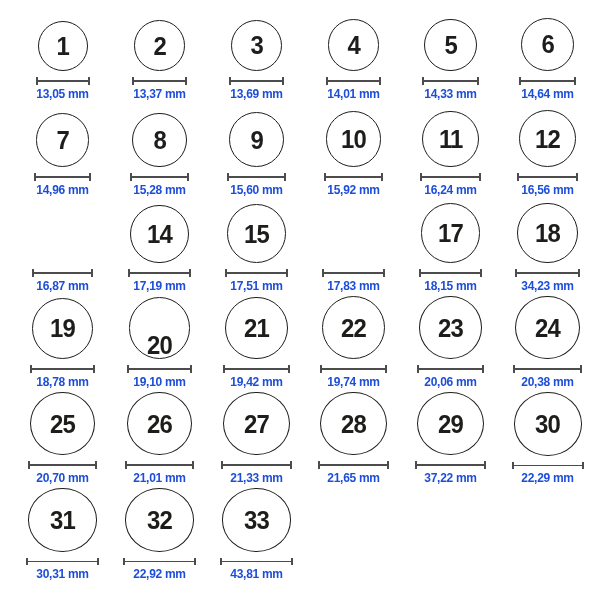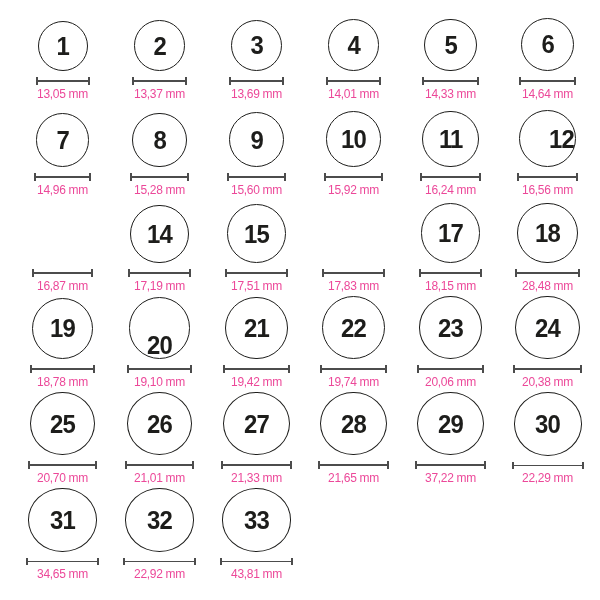--- a/index.html
+++ b/index.html
@@ -60,22 +60,22 @@
     position: absolute;
     left: 0;
     right: 0;
     top: 50%;
     height: 1.5px;
     margin-top: -0.75px;
     background: #4c4c4c;
   }
   .label {
     font-size: 12px;
-    font-weight: normal;
-    color: #ec4899;
+    font-weight: bold;
+    color: #1d4ed8;
     white-space: nowrap;
     letter-spacing: -0.3px;
     line-height: 1;
   }
 </style>
 </head>
 <body>
 
 <div class="board">
     <div class="row">
@@ -174,21 +174,21 @@
       <div class="cell">
     <div class="circle" style="width: 56.2px; height: 56.2px;">
       <span class="num">11</span>
     </div>
     <div class="measure" style="width: 60.2px;">
       <span class="measure-line"></span>
     </div>
     <div class="label">16,24 mm</div>
   </div>
       <div class="cell">
-    <div class="circle" style="width: 56.8px; height: 56.8px; justify-content: flex-end;">
+    <div class="circle" style="width: 56.8px; height: 56.8px;">
       <span class="num">12</span>
     </div>
     <div class="measure" style="width: 60.8px;">
       <span class="measure-line"></span>
     </div>
     <div class="label">16,56 mm</div>
   </div>
     </div>
     <div class="row">
       <div class="cell">
@@ -230,21 +230,21 @@
     </div>
     <div class="label">18,15 mm</div>
   </div>
       <div class="cell">
     <div class="circle" style="width: 60.5px; height: 60.5px;">
       <span class="num">18</span>
     </div>
     <div class="measure" style="width: 64.5px;">
       <span class="measure-line"></span>
     </div>
-    <div class="label">28,48 mm</div>
+    <div class="label">34,23 mm</div>
   </div>
     </div>
     <div class="row">
       <div class="cell">
     <div class="circle" style="width: 61.2px; height: 61.2px;">
       <span class="num">19</span>
     </div>
     <div class="measure" style="width: 65.2px;">
       <span class="measure-line"></span>
     </div>
@@ -353,21 +353,21 @@
   </div>
     </div>
     <div class="row">
       <div class="cell">
     <div class="circle" style="width: 68.6px; height: 68.6px;">
       <span class="num">31</span>
     </div>
     <div class="measure" style="width: 72.6px;">
       <span class="measure-line"></span>
     </div>
-    <div class="label">34,65 mm</div>
+    <div class="label">30,31 mm</div>
   </div>
       <div class="cell">
     <div class="circle" style="width: 69.2px; height: 69.2px;">
       <span class="num">32</span>
     </div>
     <div class="measure" style="width: 73.2px;">
       <span class="measure-line"></span>
     </div>
     <div class="label">22,92 mm</div>
   </div>

